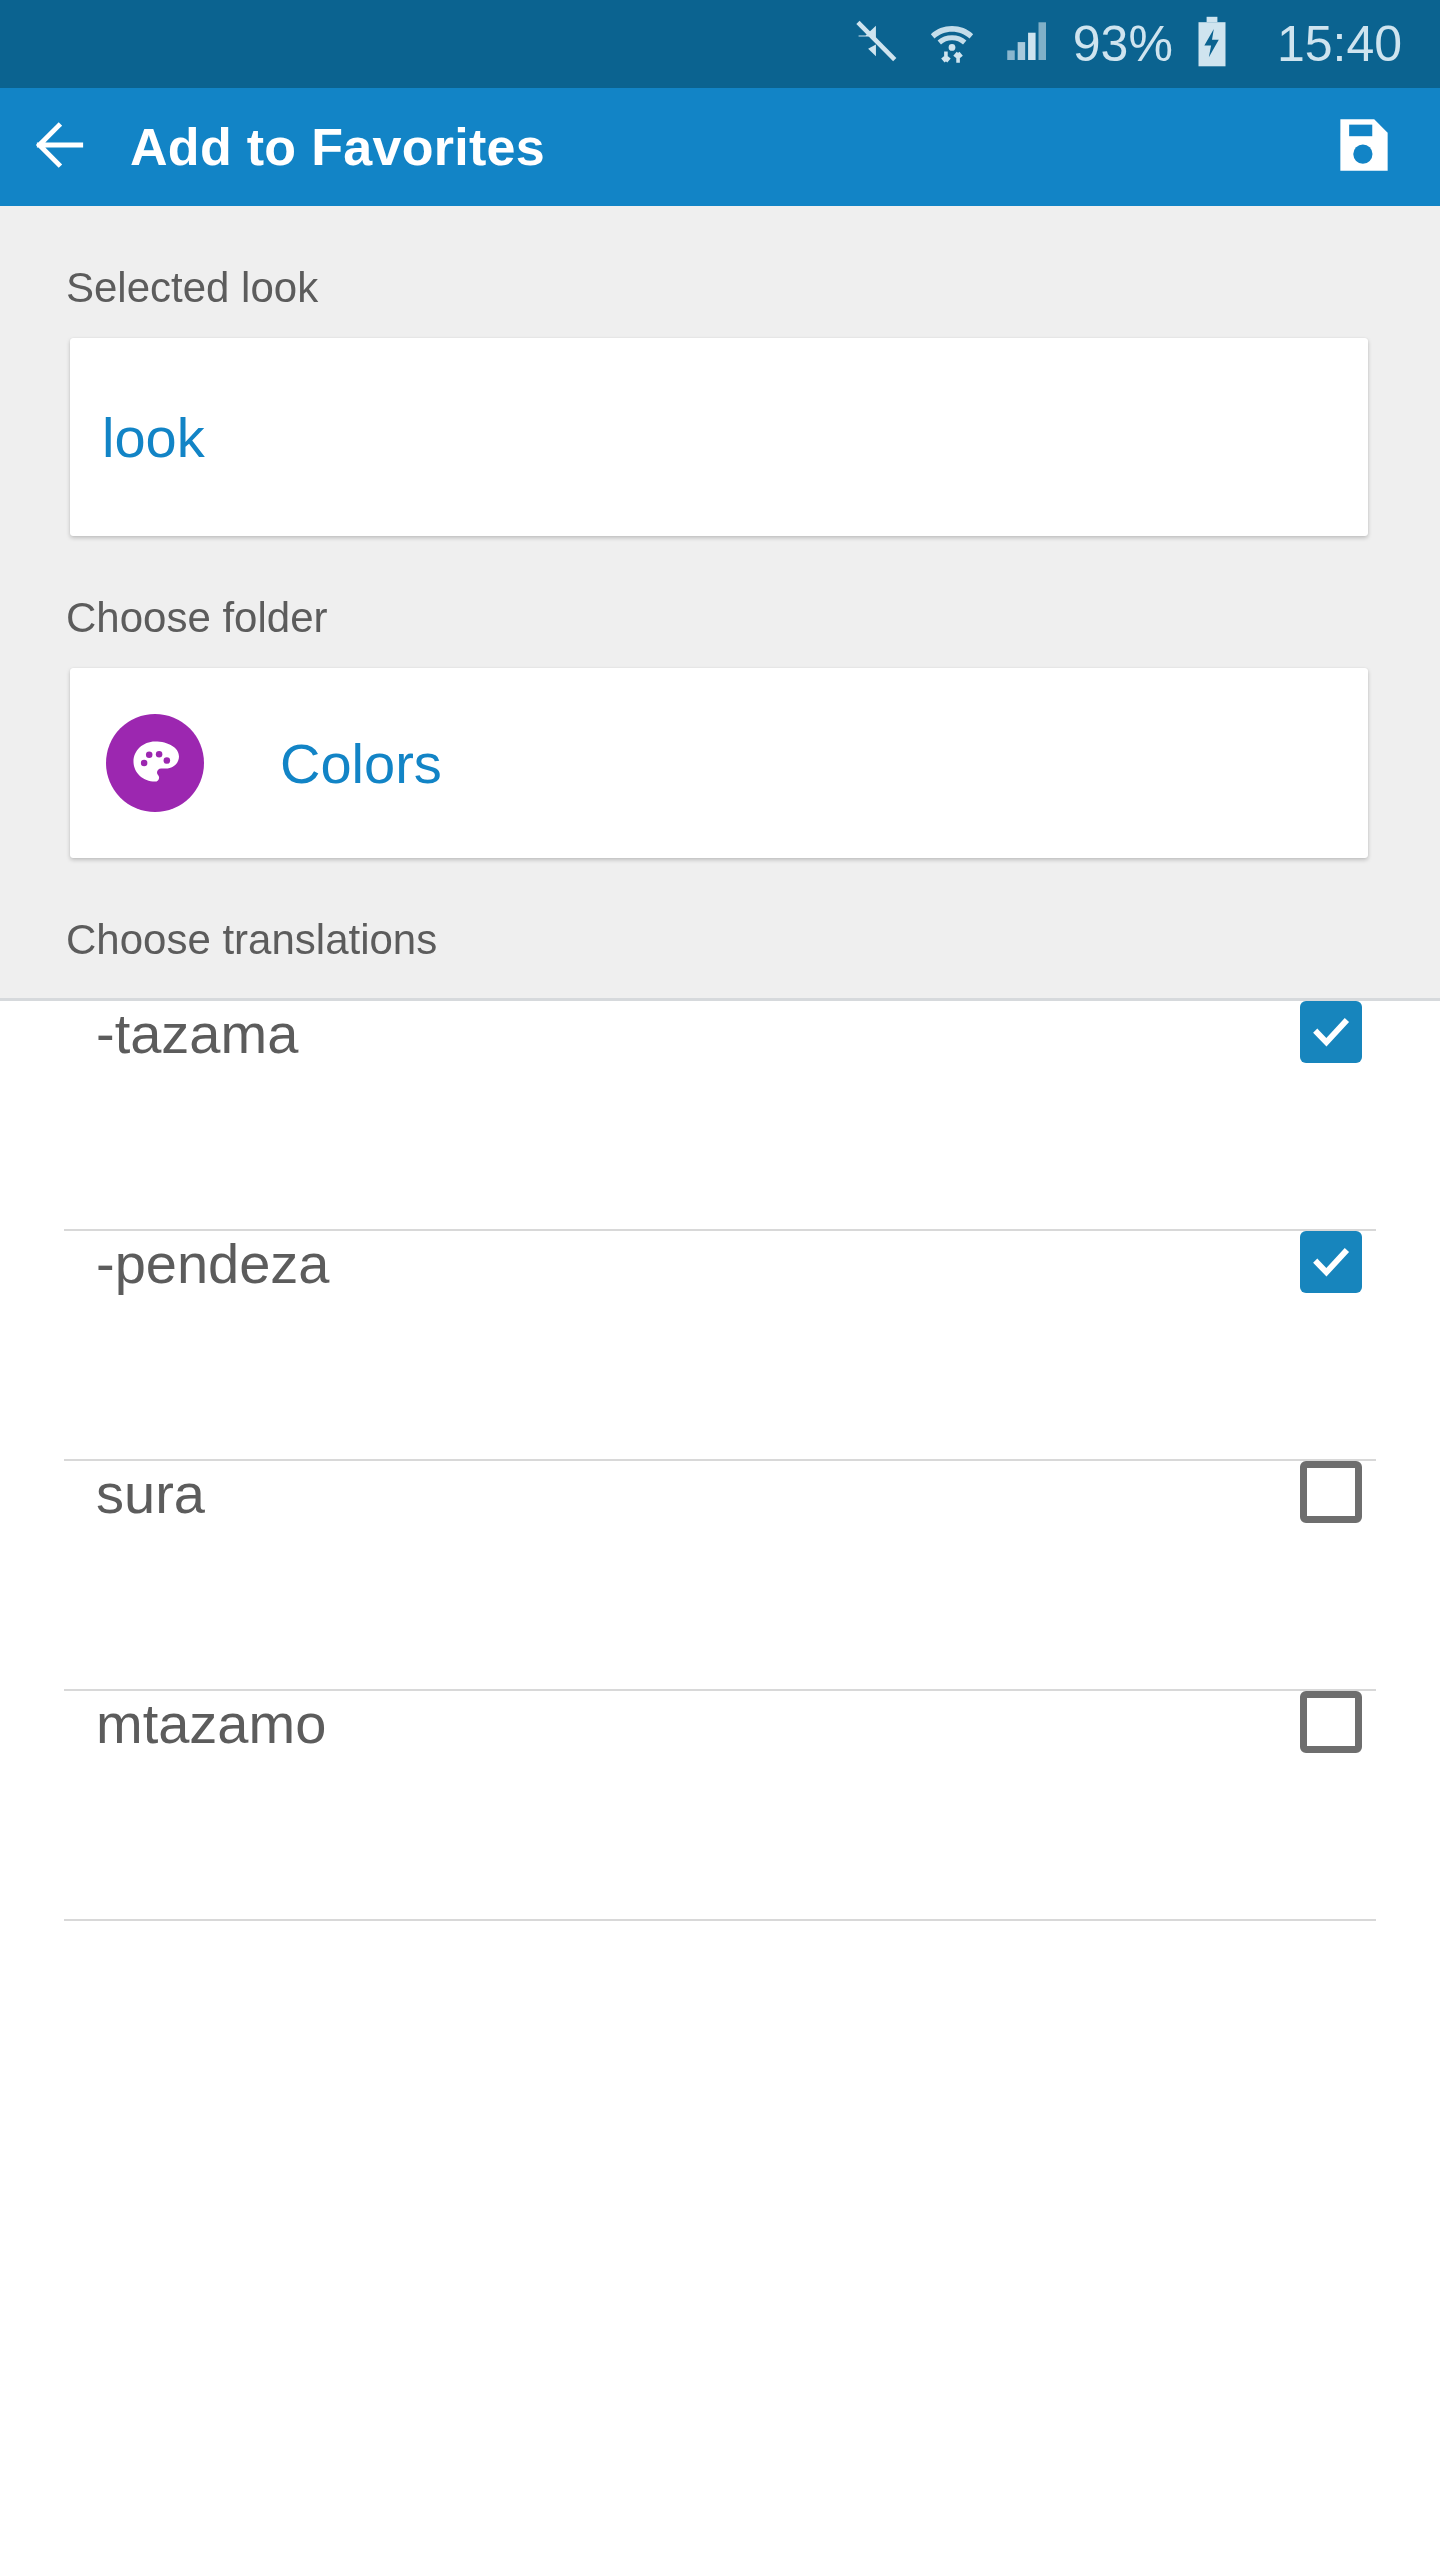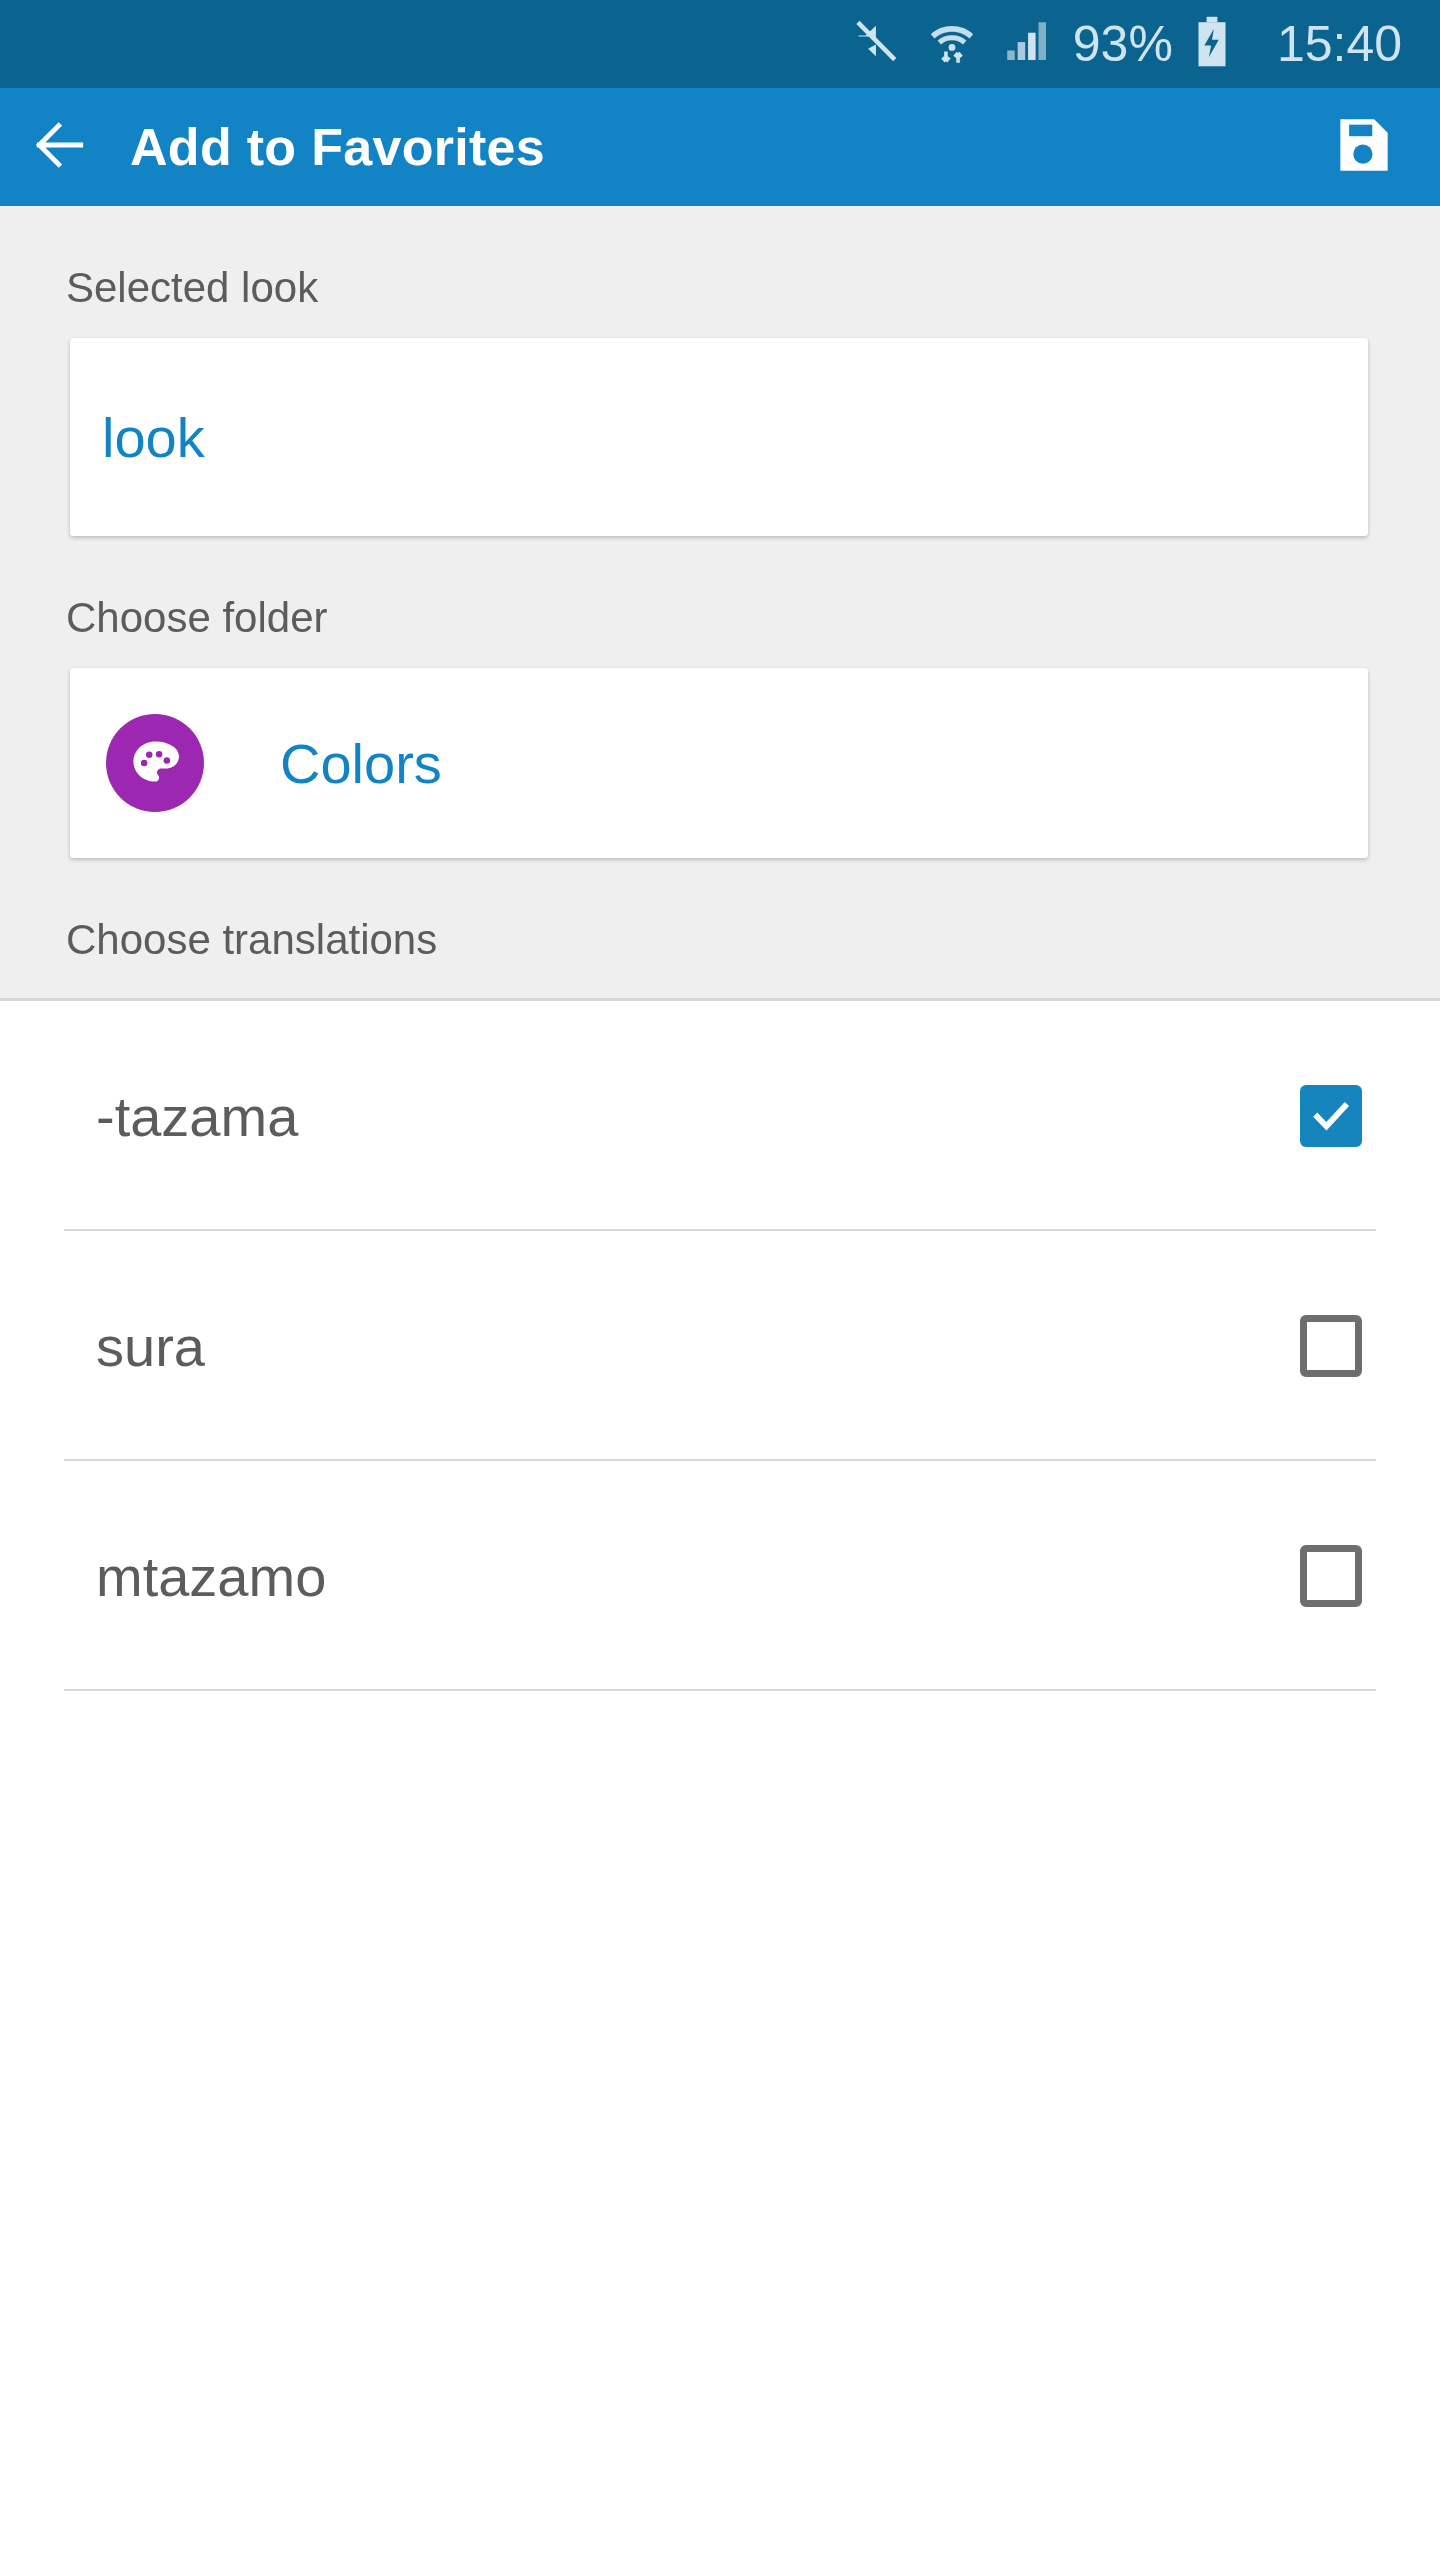--- a/index.html
+++ b/index.html
@@ -84,21 +84,21 @@
   }
   .folder-name {
     color:#1284c6; font-size:56px; margin-left:76px;
     font-family:"Liberation Sans", sans-serif;
   }
 
   
   .list { background:#ffffff; }
   .list-row {
     height:230px; position:relative;
-    display:flex; align-items:center;
+    display:flex; 
     padding:0 64px 0 96px;
     cursor:pointer;
   }
   .list-row .divider {
     position:absolute; left:64px; right:64px; bottom:0;
     height:2px; background:#d8d8d8;
   }
   .row-label {
     color:#5c5c5c; font-size:56px; flex:1;
     font-family:"Liberation Sans", sans-serif;
@@ -210,20 +210,29 @@
     <div class="list-row">
       <div class="row-label">-tazama</div>
       <div class="cb checked">
         <svg width="44" height="44" viewBox="0 0 24 24">
           <path d="M4.5 12.4l5 5.2L19.6 6.6" stroke="#ffffff" stroke-width="3.2" fill="none" stroke-linecap="square"></path>
         </svg>
       </div>
       <div class="divider"></div>
     </div>
 
+    <div class="list-row">
+      <div class="row-label">-pendeza</div>
+      <div class="cb checked">
+        <svg width="44" height="44" viewBox="0 0 24 24">
+          <path d="M4.5 12.4l5 5.2L19.6 6.6" stroke="#ffffff" stroke-width="3.2" fill="none" stroke-linecap="square"></path>
+        </svg>
+      </div>
+      <div class="divider"></div>
+    </div>
 
     <div class="list-row">
       <div class="row-label">sura</div>
       <div class="cb unchecked"></div>
       <div class="divider"></div>
     </div>
 
     <div class="list-row">
       <div class="row-label">mtazamo</div>
       <div class="cb unchecked"></div>

